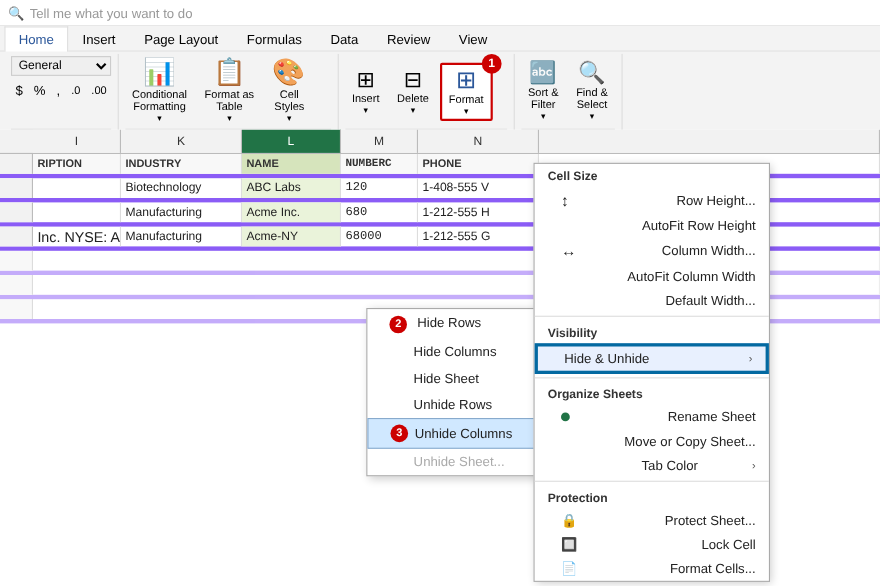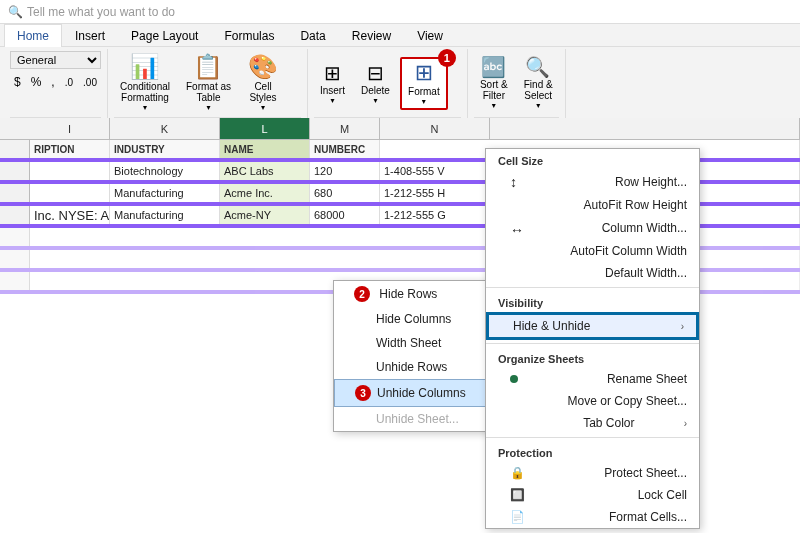--- a/index.html
+++ b/index.html
@@ -11,21 +11,21 @@
     .col-header { border-right: 1px solid #bbb; display: flex; align-items: center; justify-content: center; font-size: 11px; color: #333; font-weight: 500; background: #f2f2f2; }
     .col-header.selected { background: #217346; color: #fff; }
 
     .grid-row { display: flex; border-bottom: 4px solid #8b5cf6; height: 22px; }
     .row-header { width: 30px; min-width: 30px; background: #f2f2f2; border-right: 1px solid #bbb; display: flex; align-items: center; justify-content: center; font-size: 11px; color: #333; }
     .cell { border-right: 1px solid #ddd; display: flex; align-items: center; padding: 0 4px; font-size: 11px; color: #222; overflow: hidden; white-space: nowrap; }
     .cell.header-cell { font-weight: 600; background: #f8f8f8; color: #333; font-size: 10px; }
     .cell.col-i { width: 80px; min-width: 80px; }
     .cell.col-k { width: 110px; min-width: 110px; }
     .cell.col-l { width: 90px; min-width: 90px; }
-    .cell.col-m { width: 70px; min-width: 70px; }
+    .cell.col-m { width: 70px; min-width: 70px; font-family: Liberation Mono, monospace; }
     .cell.col-n { width: 110px; min-width: 110px; }
 
     
     .submenu-overlay { position: absolute; top: 88px; left: 330px; background: #fff; border: 1px solid #aaa; box-shadow: 2px 2px 8px rgba(0,0,0,0.2); z-index: 100; width: 170px; }
     .submenu-item { padding: 5px 12px 5px 20px; font-size: 12px; cursor: pointer; color: #222; }
     .submenu-item.active-item { background: #d0e4ff; border: 1px solid #7aa; }
 
     
     .format-dropdown { position: absolute; top: 88px; right: 0; background: #fff; border: 1px solid #aaa; box-shadow: 2px 2px 8px rgba(0,0,0,0.2); z-index: 200; width: 220px; }
     .dd-section-title { font-size: 11px; font-weight: 700; color: #333; padding: 6px 12px 3px; }
@@ -174,20 +174,21 @@
     <div class="col-header" style="width:110px;">N</div>
     <div class="col-header" style="flex:1;"></div>
   </div>
 
   <div class="grid-row">
     <div class="row-header"></div>
     <div class="cell col-i header-cell">RIPTION</div>
     <div class="cell col-k header-cell">INDUSTRY</div>
     <div class="cell col-l header-cell" style="background:#d6e4bc;">NAME</div>
     <div class="cell col-m header-cell">NUMBERC</div>
+    <div class="cell col-n header-cell">PHONE</div>
     <div class="cell" style="flex:1;"></div>
   </div>
 
   <div class="grid-row">
     <div class="row-header"></div>
     <div class="cell col-i"></div>
     <div class="cell col-k">Biotechnology</div>
     <div class="cell col-l" style="background:#eaf3da;">ABC Labs</div>
     <div class="cell col-m">120</div>
     <div class="cell col-n">1-408-555 V</div>
@@ -292,21 +293,21 @@
 
 <div class="submenu-overlay" style="top:280px; left:333px; width:165px;">
   <div class="submenu-item">
     <span style="display:inline-flex; align-items:center; justify-content:center; background:#c00; color:#fff; border-radius:50%; width:16px; height:16px; font-size:10px; font-weight:bold; margin-right:6px;">2</span>
     <span>Hide Rows</span>
   </div>
   <div class="submenu-item">
     <span style="margin-left:22px;">Hide Columns</span>
   </div>
   <div class="submenu-item">
-    <span style="margin-left:22px;">Width Sheet</span>
+    <span style="margin-left:22px;">Hide Sheet</span>
   </div>
   <div class="submenu-item">
     <span style="margin-left:22px;">Unhide Rows</span>
   </div>
   <div class="submenu-item active-item" style="background:#d0e8ff; border:1px solid #88aacc; display:flex; align-items:center;">
     <span style="display:inline-flex; align-items:center; justify-content:center; background:#c00; color:#fff; border-radius:50%; width:16px; height:16px; font-size:10px; font-weight:bold; margin-right:6px;">3</span>
     <span>Unhide Columns</span>
   </div>
   <div class="submenu-item" style="color:#aaa;">
     <span style="margin-left:22px;">Unhide Sheet...</span>

